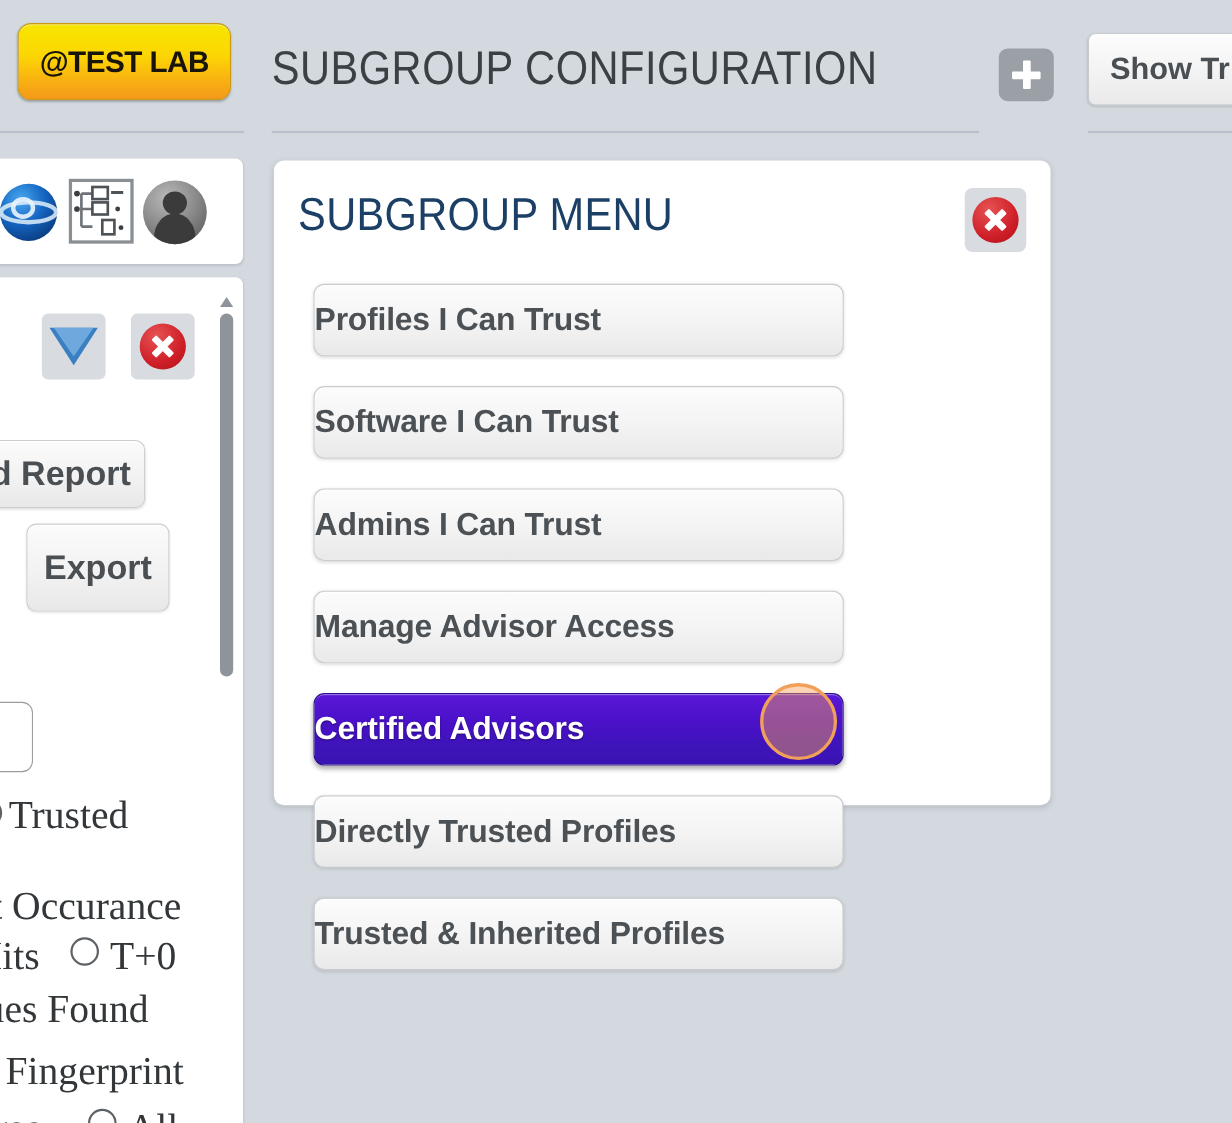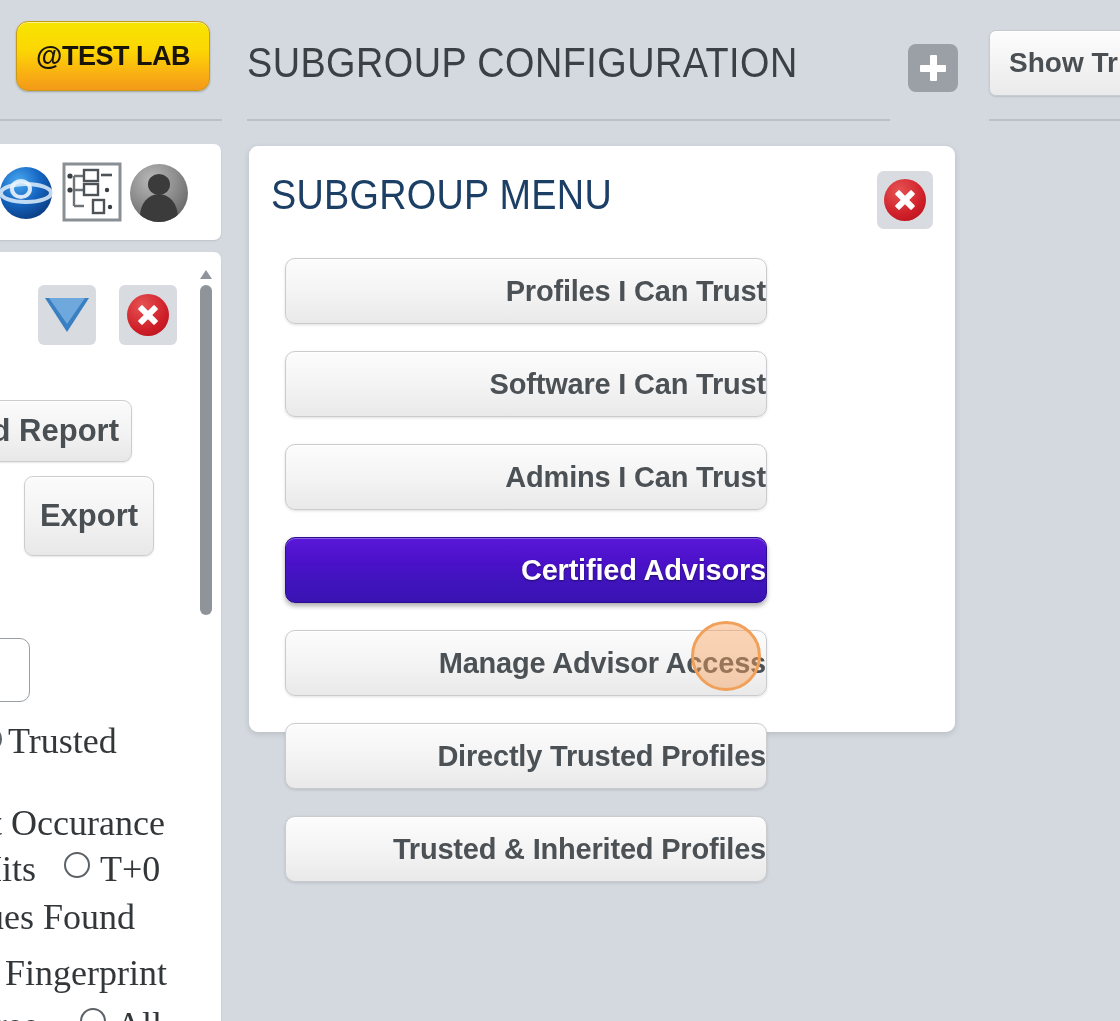--- a/index.html
+++ b/index.html
@@ -336,21 +336,21 @@
 
   .menu-list {
     position: absolute;
     left: 36px; top: 112px;
     width: 634px;
   }
   .menu-btn {
     position: relative;
     display: flex;
     align-items: center;
-    justify-content: flex-end;
+    justify-content: flex-start;
     width: 482px;
     height: 66px;
     margin-bottom: 27px;
     border-radius: 10px;
     border: 1px solid #c9cbce;
     background: linear-gradient(180deg, #fcfcfc 0%, #f4f4f4 50%, #e9e9e9 100%);
     box-shadow: 0 1px 3px rgba(0,0,0,0.13), inset 0 1px 0 #ffffff;
     cursor: pointer;
   }
   .menu-btn-label {
@@ -495,29 +495,29 @@
       </div>
 
       <div class="menu-btn">
         <span class="menu-btn-label">Software I Can Trust</span>
       </div>
 
       <div class="menu-btn">
         <span class="menu-btn-label">Admins I Can Trust</span>
       </div>
 
+      <div class="menu-btn">
+        <span class="menu-btn-label">Manage Advisor Access</span>
+      </div>
+
       <div class="menu-btn active">
         <span class="menu-btn-label">Certified Advisors</span>
       </div>
 
       <div class="menu-btn">
-        <span class="menu-btn-label">Manage Advisor Access</span>
-      </div>
-
-      <div class="menu-btn">
         <span class="menu-btn-label">Directly Trusted Profiles</span>
       </div>
 
       <div class="menu-btn">
         <span class="menu-btn-label">Trusted &amp; Inherited Profiles</span>
       </div>
     </div>
   </div>
 
   <div class="cursor-ring"></div>

